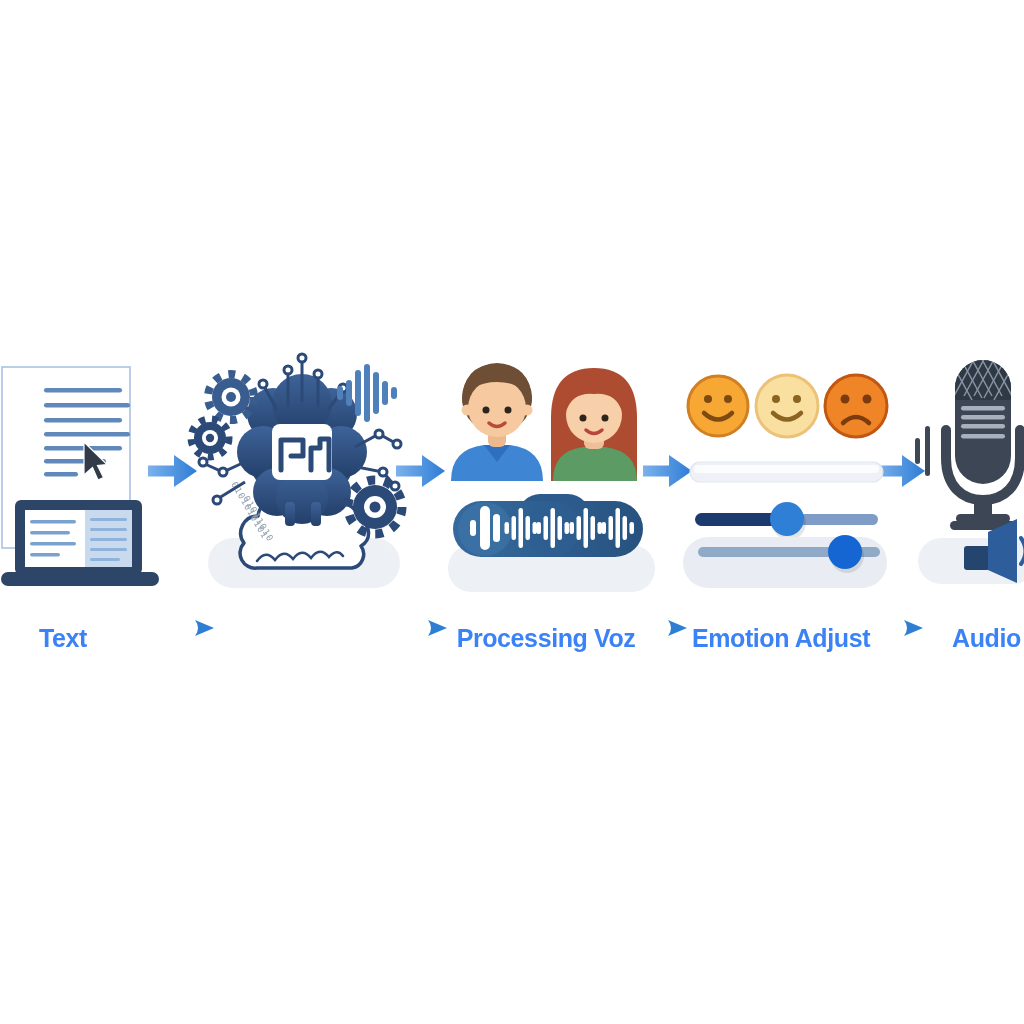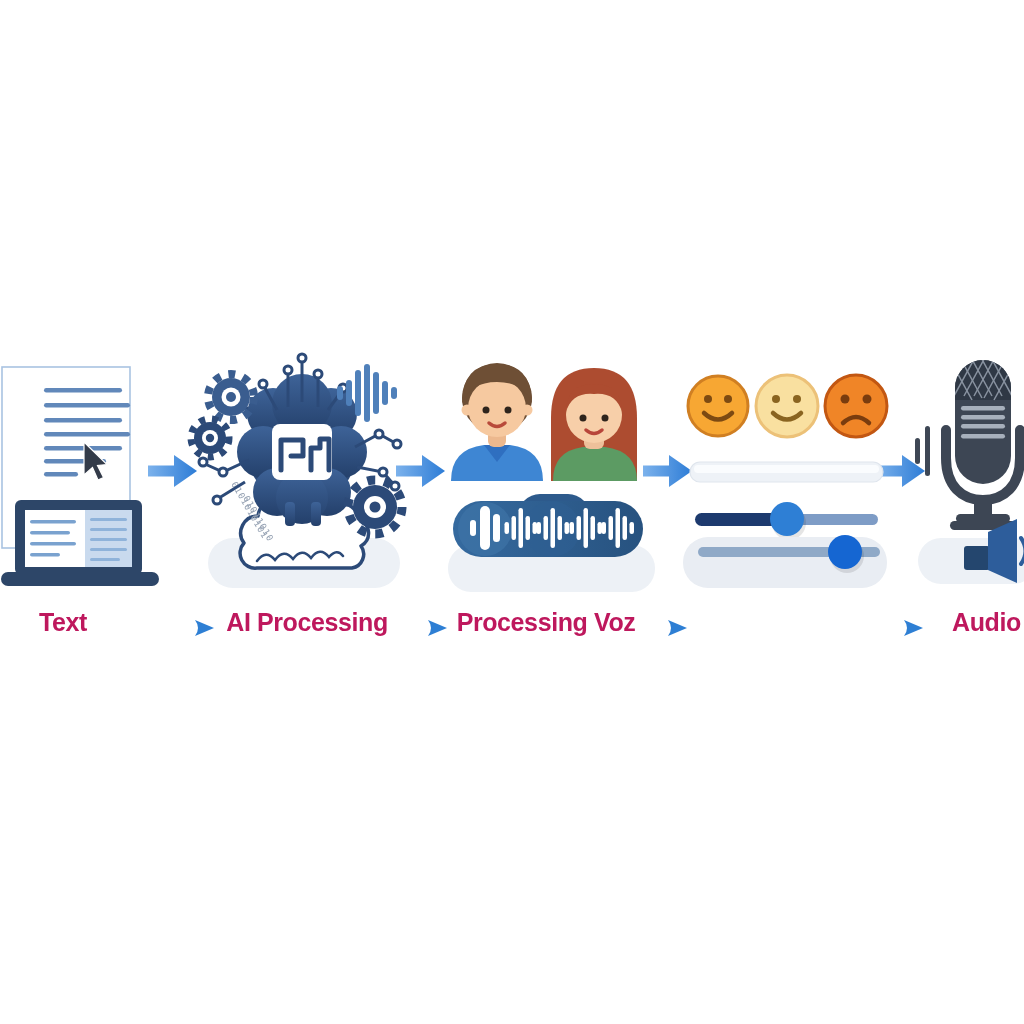--- a/index.html
+++ b/index.html
@@ -1,20 +1,20 @@
 <!DOCTYPE html>
 <html><head>
 <meta charset="utf-8">
 <style>
   html,body{margin:0;padding:0;background:#fff;}
   #canvas{position:relative;width:1024px;height:1024px;background:#fff;overflow:hidden;
           font-family:"Liberation Sans",sans-serif;}
   .abs{position:absolute;}
-  .stage-label{position:absolute;top:608px;transform:translateX(-50%);
-    font-size:25px;font-weight:600;letter-spacing:-0.4px;color:#be185d;white-space:nowrap;}
+  .stage-label{position:absolute;top:624px;transform:translateX(-50%);
+    font-size:25px;font-weight:600;letter-spacing:-0.4px;color:#3b82f6;white-space:nowrap;}
   .stage-label.noshift{transform:none;}
   svg{display:block;overflow:visible;}
   svg.clip{overflow:hidden;}
 </style>
 </head>
 <body>
 
 <div id="canvas">
 
   <svg class="abs" width="0" height="0" style="left:0;top:0">
@@ -324,32 +324,32 @@
       <path d="M118,179 q14,20 0,40" fill="none" stroke="#2d5d9b" stroke-width="4" stroke-linecap="round"></path>
     </g>
   </svg>
 
   <div class="stage-label" style="left:63px">Text</div>
   <svg class="abs" style="left:123px;top:619px" width="92" height="18">
     <line x1="1" y1="9" x2="74" y2="9" stroke="url(#line-grad)" stroke-width="3.5"></line>
     <path d="M72,1 L91,9 L72,17 Q78,9 72,1 Z" fill="#2e7fd4"></path>
   </svg>
 
-  <div class="stage-label" style="left:307px">AI Processing</div>
   <svg class="abs" style="left:383px;top:619px" width="65" height="18">
     <line x1="1" y1="9" x2="47" y2="9" stroke="url(#line-grad)" stroke-width="3.5"></line>
     <path d="M45,1 L64,9 L45,17 Q51,9 45,1 Z" fill="#2e7fd4"></path>
   </svg>
 
   <div class="stage-label" style="left:546px">Processing Voz</div>
   <svg class="abs" style="left:633px;top:619px" width="55" height="18">
     <line x1="1" y1="9" x2="37" y2="9" stroke="url(#line-grad)" stroke-width="3.5"></line>
     <path d="M35,1 L54,9 L35,17 Q41,9 35,1 Z" fill="#2e7fd4"></path>
   </svg>
 
+  <div class="stage-label" style="left:781px">Emotion Adjust</div>
   <svg class="abs" style="left:872px;top:619px" width="52" height="18">
     <line x1="1" y1="9" x2="34" y2="9" stroke="url(#line-grad)" stroke-width="3.5"></line>
     <path d="M32,1 L51,9 L32,17 Q38,9 32,1 Z" fill="#2e7fd4"></path>
   </svg>
 
   <div class="stage-label noshift" style="left:952px">Audio O</div>
 
 </div>
 
 </body></html>

